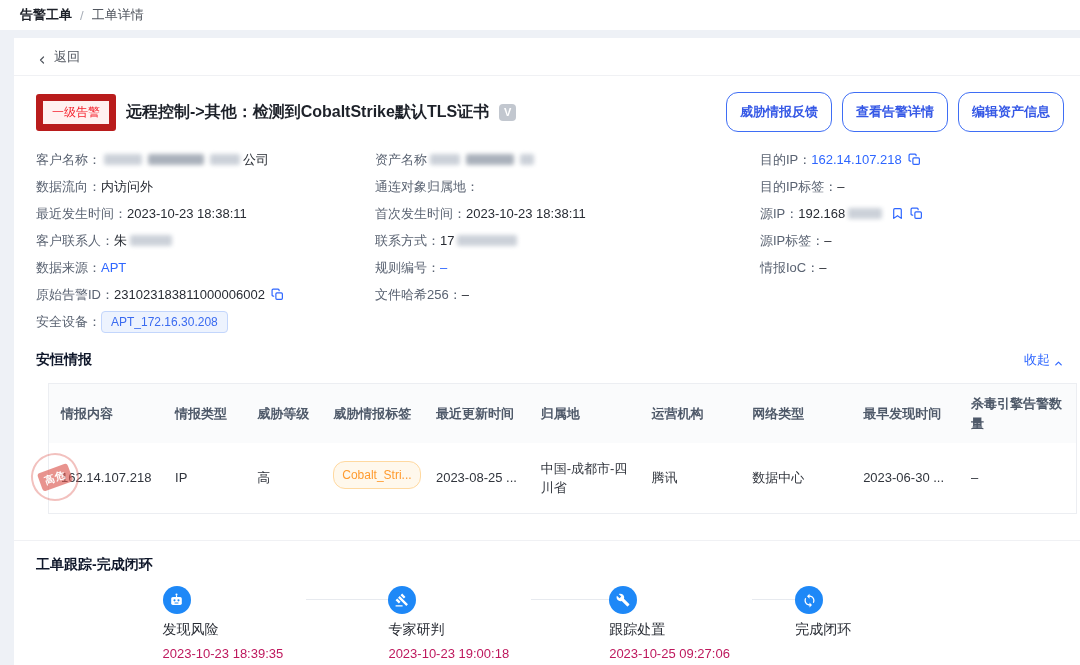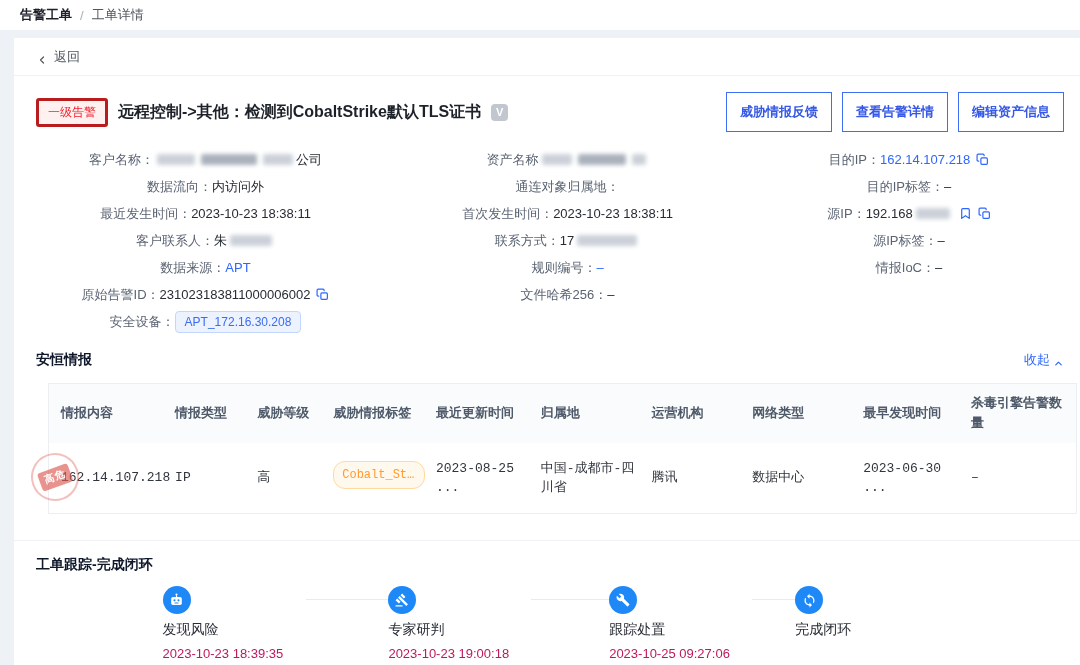--- a/index.html
+++ b/index.html
@@ -12,44 +12,44 @@
   .crumb-sep { color:#a8aeb8; }
   .crumb-current { color:#51565f; }
 
   
   .card { margin:8px 0 0 14px; width:1066px; height:627px; background:#fff; overflow:hidden; }
 
   .back-row { height:38px; display:flex; align-items:center; padding:0 22px; border-bottom:1px solid #f0f1f4; }
   .back-btn { display:inline-flex; align-items:flex-end; gap:6px; color:#51565f; cursor:pointer; }
 
   .title-row { display:flex; align-items:center; padding:16px 16px 6px 22px; gap:10px; }
-  .level-badge { font-size:12px; color:#f5222d; background:#fff1f0; border:3px solid #b91c1c; border-radius:3px; padding:3px 9px; white-space:nowrap; }
+  .level-badge { font-size:12px; color:#f5222d; background:#fff1f0; border:7px solid #b91c1c; border-radius:3px; padding:3px 9px; white-space:nowrap; }
   .alert-title { font-size:16px; font-weight:700; color:#1d2129; }
   .v-badge { width:17px; height:17px; background:#c2c7cf; color:#fff; border-radius:4px; font-size:11px; font-weight:700; display:inline-flex; align-items:center; justify-content:center; }
   .title-actions { margin-left:auto; display:flex; gap:10px; }
-  .btn-outline { height:40px; padding:0 13px; background:#fff; border:1px solid #3f6ef5; color:#3558e6; border-radius:0; font-size:13px; font-weight:600; font-family:inherit; cursor:pointer; white-space:nowrap; }
+  .btn-outline { height:40px; padding:0 13px; background:#fff; border:1px solid #3f6ef5; color:#3558e6; border-radius:12px; font-size:13px; font-weight:600; font-family:inherit; cursor:pointer; white-space:nowrap; }
 
   
   .details { display:grid; grid-template-columns:339px 385px 1fr; padding:8px 22px 0; }
   .dcol { display:flex; flex-direction:column; }
-  .field { height:27px; display:flex; align-items:center; white-space:nowrap;justify-content:center; }
+  .field { height:27px; display:flex; align-items:center; white-space:nowrap; }
   .f-label { color:#5a6372; }
   .f-value { color:#272b33; }
   .link { color:#2e66ff; }
   .blur-block { display:inline-block; height:11px; border-radius:2px; background:#ccd1d9; filter:blur(2px); margin:0 3px; vertical-align:-1px; }
   .blur-block.dark { background:#aab1bb; }
   .icon-btn { display:inline-flex; align-items:center; margin-left:6px; cursor:pointer; }
   .device-tag { color:#3a6bf0; background:#edf3fe; border:1px solid #c3d6fc; border-radius:4px; padding:3px 9px; font-size:12px; cursor:pointer; }
 
   
   .section-head { display:flex; align-items:center; padding:16px 16px 12px 22px; }
   .section-title { font-size:14px; font-weight:700; color:#0f172a; }
   .collapse-link { margin-left:auto; color:#2e66ff; display:inline-flex; align-items:flex-end; gap:3px; cursor:pointer; }
 
-  .table-wrap { margin:2px 3px 0 34px; border:1px solid #eceef2;font-family:Liberation Mono, monospace; }
+  .table-wrap { margin:2px 3px 0 34px; border:1px solid #eceef2; }
   table { width:100%; border-collapse:collapse; table-layout:fixed; }
   th { background:#fafbfc; color:#4e5969; font-weight:700; font-size:13px; text-align:left; padding:10px 8px; vertical-align:middle; height:58px; line-height:1.5; }
   td { padding:14px 8px; color:#31353d; background:#fff; height:70px; vertical-align:middle; line-height:1.5; }
   th:first-child, td:first-child { padding-left:12px; }
   .cell-rel { position:relative; }
   .stamp { position:absolute; left:-18px; top:10px; width:48px; height:48px; border-radius:50%; border:2px solid rgba(221,94,86,.45); display:flex; align-items:center; justify-content:center; transform:rotate(-20deg); opacity:.85; pointer-events:none; }
   .stamp-inner { background:rgba(221,94,86,.78); color:#fff; font-size:10px; font-weight:700; padding:2px 5px; border-radius:3px; letter-spacing:1px; }
   .tag-orange { display:inline-block; color:#ff9b2f; background:#fff8ec; border:1px solid #ffd9a0; border-radius:12px; padding:4px 8px; font-size:12px; max-width:92px; overflow:hidden; text-overflow:ellipsis; white-space:nowrap; cursor:pointer; }
 
   

